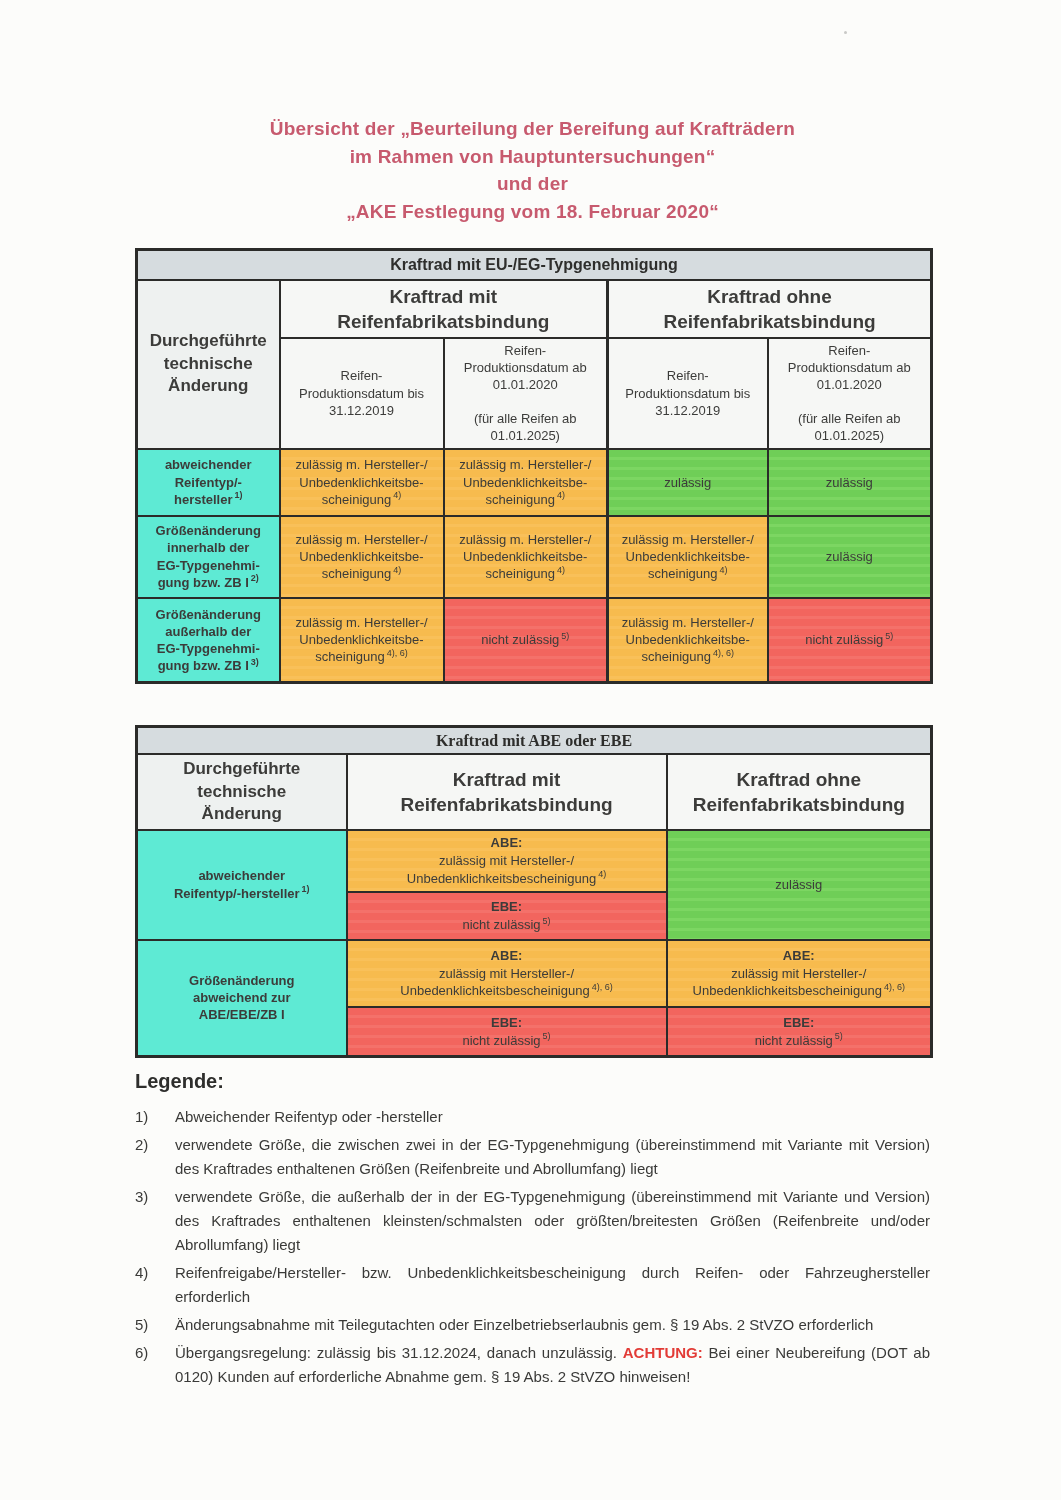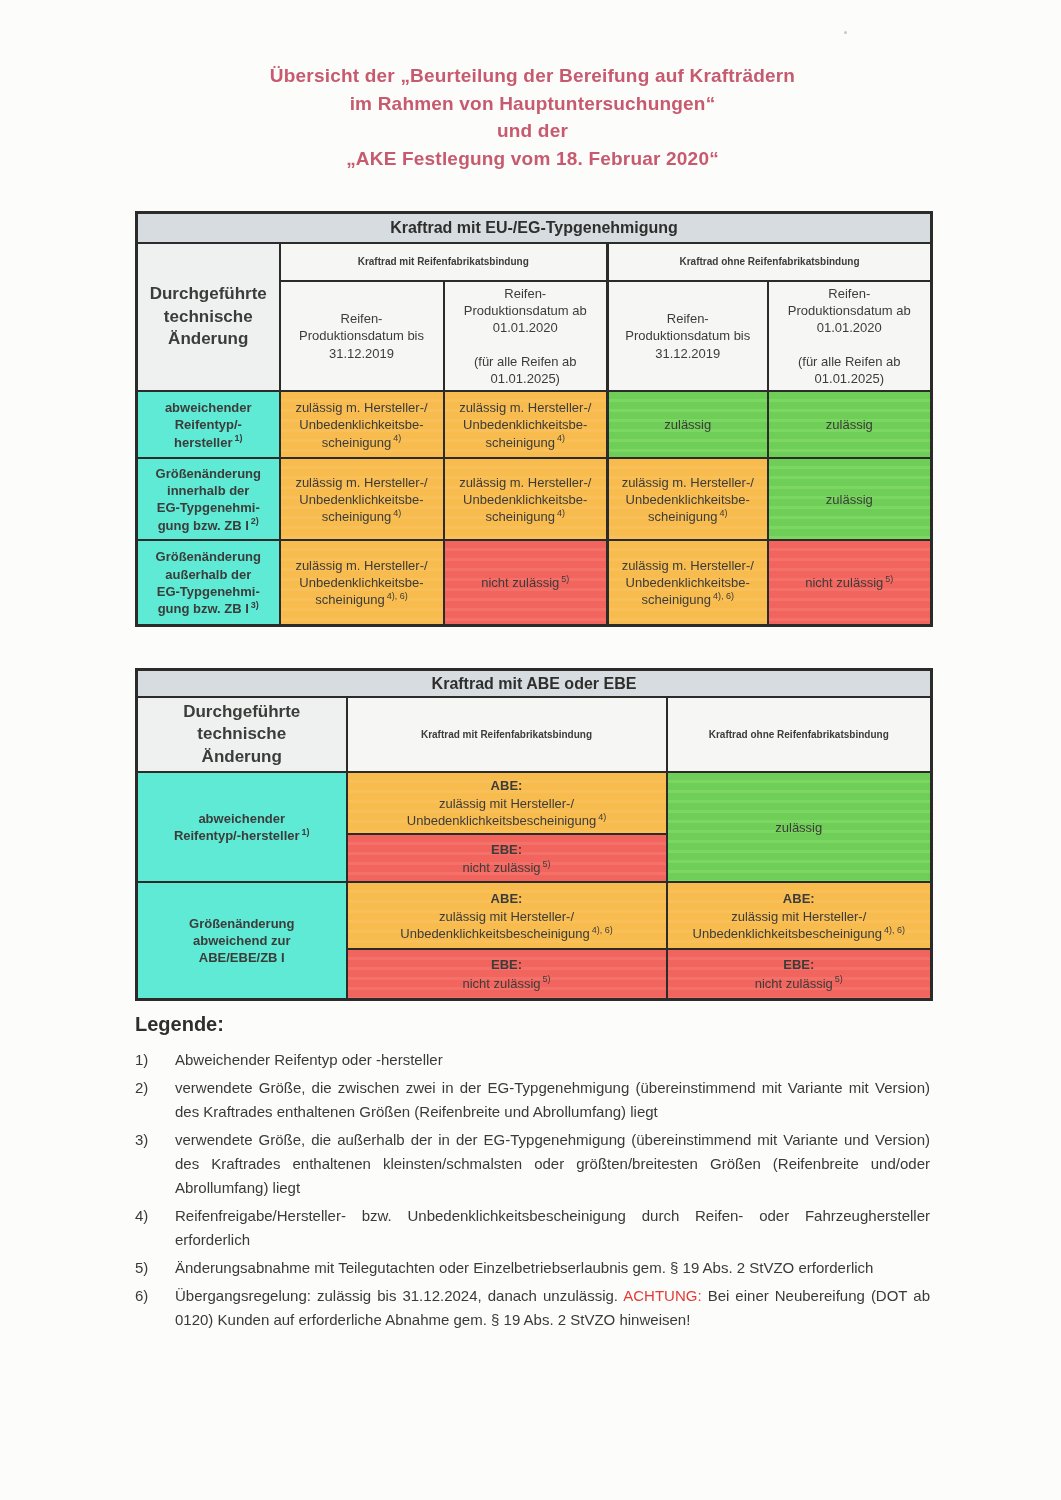--- a/index.html
+++ b/index.html
@@ -12,21 +12,21 @@
     overflow: hidden;
   }
   .page {
     position: absolute; inset: 0;
     background: #fcfcfa;
   }
   .content { margin-left: 135px; width: 795px; }
 
   
   .doc-title {
-    padding-top: 62px;
+    padding-top: 115px;
     text-align: center;
     color: #c75a6e;
     font-weight: bold;
     font-size: 19px;
     line-height: 27.5px;
     letter-spacing: 0.2px;
   }
 
   
   table {
@@ -37,36 +37,36 @@
   }
   td {
     border: 2px solid #2b2b29;
     text-align: center;
     vertical-align: middle;
     padding: 3px 6px;
     font-size: 13px;
     color: #3c3c3a;
     line-height: 1.32;
   }
-  .t1 { margin-top: 39px; }
+  .t1 { margin-top: 23px; }
   .t2 { margin-top: 41px; }
 
   .strip td {
     background: #d6dcdf;
     font-weight: bold;
     font-size: 16px;
     color: #2e2e2c;
     height: 30px;
     padding: 2px;
   }
-  .t2 .strip td { height: 26px; }
+  .t2 .strip td { height: 26px; font-family: Liberation Serif, serif; }
 
   .gh {
     font-weight: bold;
-    font-size: 10px;
+    font-size: 19px;
     background: #f6f7f5;
     height: 38px;
   }
   .corner {
     background: #eef1f0;
     font-weight: bold;
     font-size: 17px;
   }
   .dates td { height: 102px; background: #f6f7f5; }
   .t2 .colhdr td { height: 48px; }
@@ -111,21 +111,21 @@
     color: #2e2e2c;
     margin-bottom: 12px;
   }
   .legend-item {
     display: flex;
     margin-bottom: 4px;
     line-height: 24px;
   }
   .legend-num { flex: 0 0 40px; }
   .legend-text { flex: 1; text-align: justify; }
-  .warn { color: #e23b36; font-weight: normal; }
+  .warn { color: #e23b36; font-weight: bold; }
 
   .speck {
     position: absolute;
     left: 844px; top: 31px;
     width: 3px; height: 3px;
     background: #c9c9c6;
     border-radius: 50%;
   }
 </style>
 </head>

